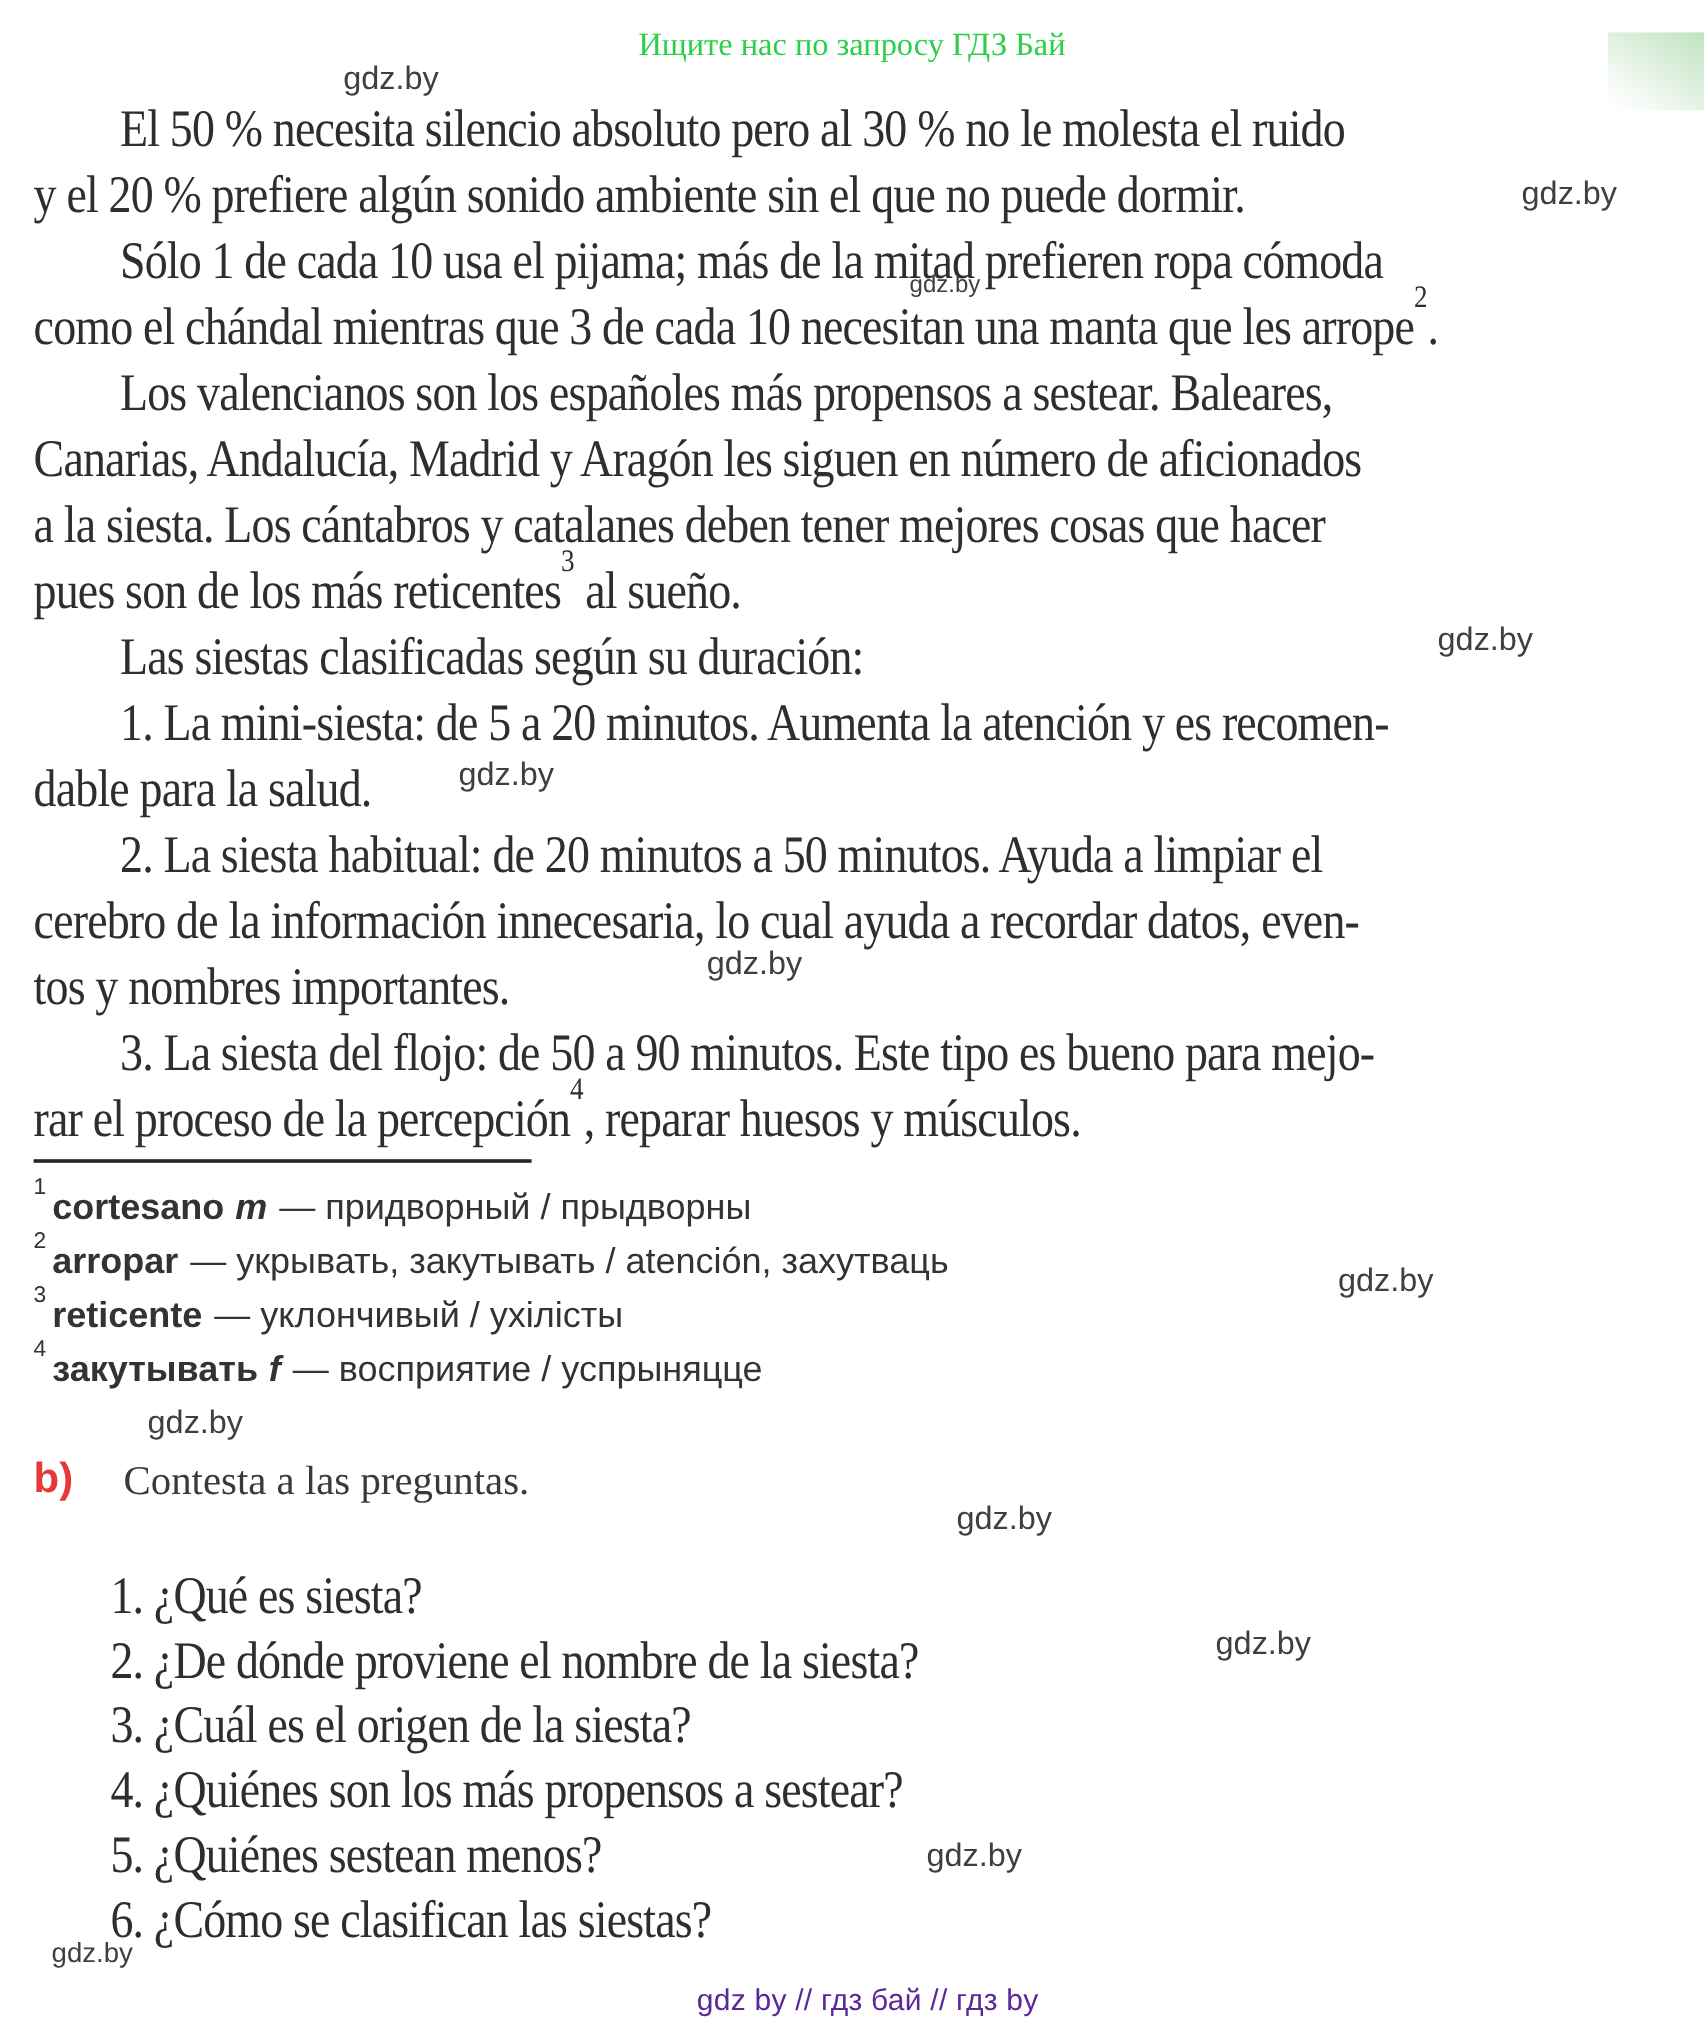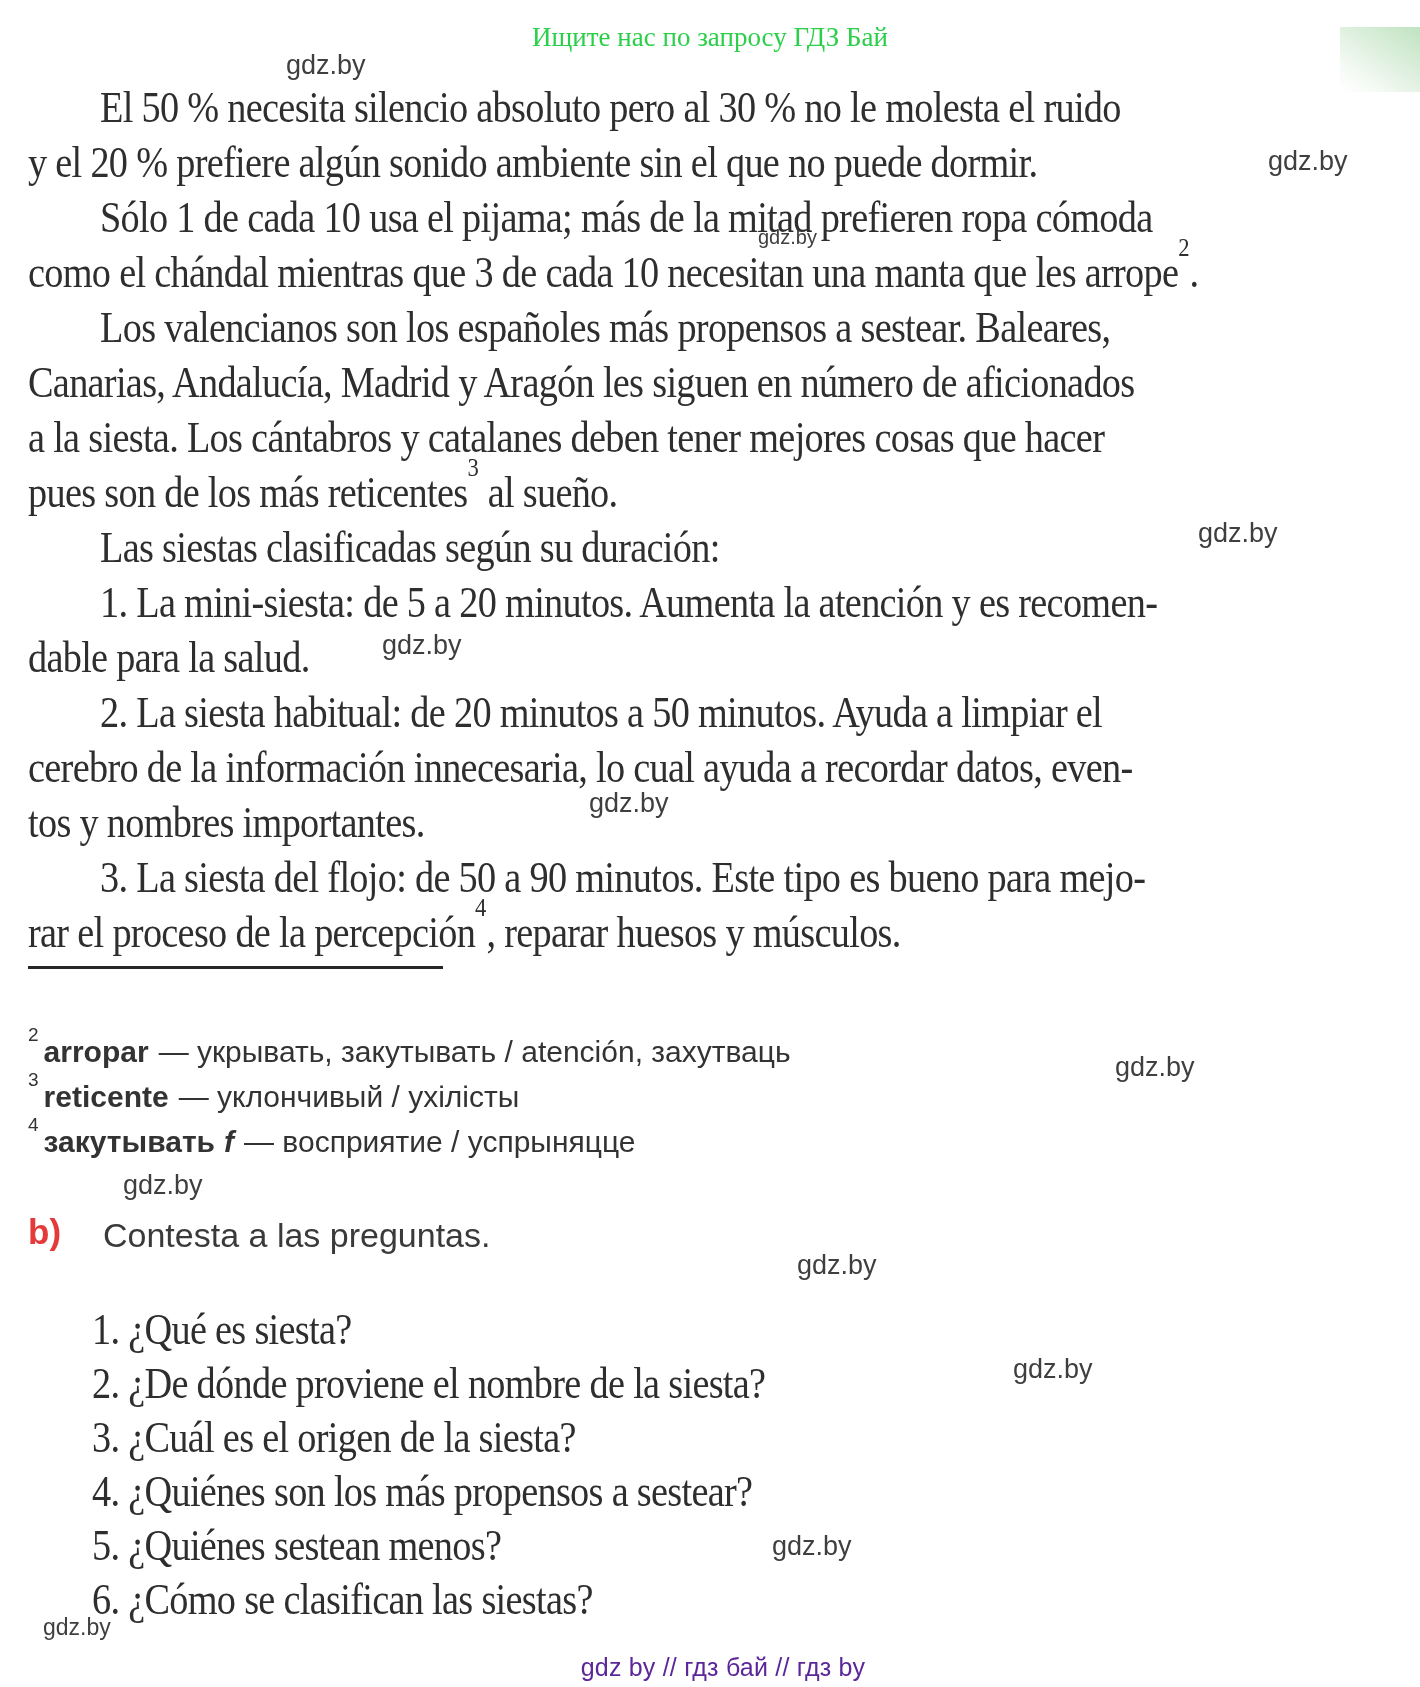--- a/index.html
+++ b/index.html
@@ -44,21 +44,21 @@
     position:absolute;font-family:"Liberation Sans",sans-serif;font-size:27px;
     color:var(--watermark_gray);white-space:nowrap;
   }
   .task-marker{
     position:absolute;left:28px;top:1212px;
     font-family:"Liberation Sans",sans-serif;font-weight:bold;font-size:35px;
     color:var(--marker_red);
   }
   .task-text{
     position:absolute;left:103px;top:1216px;
-    font-family:Liberation Sans, sans-serif;font-size:34px;color:#3a3a3a;
+    font-family:Liberation Serif, serif;font-size:34px;color:#3a3a3a;
     white-space:nowrap;
   }
   .footer{
     position:absolute;top:1653px;left:0;right:0;text-align:center;
     font-family:"Liberation Sans",sans-serif;font-size:25px;
     color:var(--footer_purple);white-space:nowrap;letter-spacing:0.2px;padding-left:26px;
   }
 </style>
 </head>
 <body>
@@ -81,20 +81,21 @@
   <div class="sl" style="left:100px;top:579px"><span>1. La mini-siesta: de 5 a 20 minutos. Aumenta la atención y es recomen-</span></div>
   <div class="sl" style="left:28px;top:634px"><span>dable para la salud.</span></div>
   <div class="sl" style="left:100px;top:689px"><span>2. La siesta habitual: de 20 minutos a 50 minutos. Ayuda a limpiar el</span></div>
   <div class="sl" style="left:28px;top:744px"><span>cerebro de la información innecesaria, lo cual ayuda a recordar datos, even-</span></div>
   <div class="sl" style="left:28px;top:799px"><span>tos y nombres importantes.</span></div>
   <div class="sl" style="left:100px;top:854px"><span>3. La siesta del flojo: de 50 a 90 minutos. Este tipo es bueno para mejo-</span></div>
   <div class="sl" style="left:28px;top:909px"><span>rar el proceso de la percepción</span><sup>4</sup><span>, reparar huesos y músculos.</span></div>
 
   <div class="divider"></div>
 
+  <div class="fn" style="top:990px"><sup>1</sup><b>cortesano</b><i>m</i><span class="tr">— придворный / прыдворны</span></div>
   <div class="fn" style="top:1035px"><sup>2</sup><b>arropar</b><i></i><span class="tr">— укрывать, закутывать / atención, захутваць</span></div>
   <div class="fn" style="top:1080px"><sup>3</sup><b>reticente</b><i></i><span class="tr">— уклончивый / ухілісты</span></div>
   <div class="fn" style="top:1125px"><sup>4</sup><b>закутывать</b><i>f</i><span class="tr">— восприятие / успрыняцце</span></div>
 
   <div class="task-marker">b)</div>
   <div class="task-text">Contesta a las preguntas.</div>
 
   <div class="q" style="left:92px;top:1306px">1. ¿Qué es siesta?</div>
   <div class="q" style="left:92px;top:1360px">2. ¿De dónde proviene el nombre de la siesta?</div>
   <div class="q" style="left:92px;top:1414px">3. ¿Cuál es el origen de la siesta?</div>

